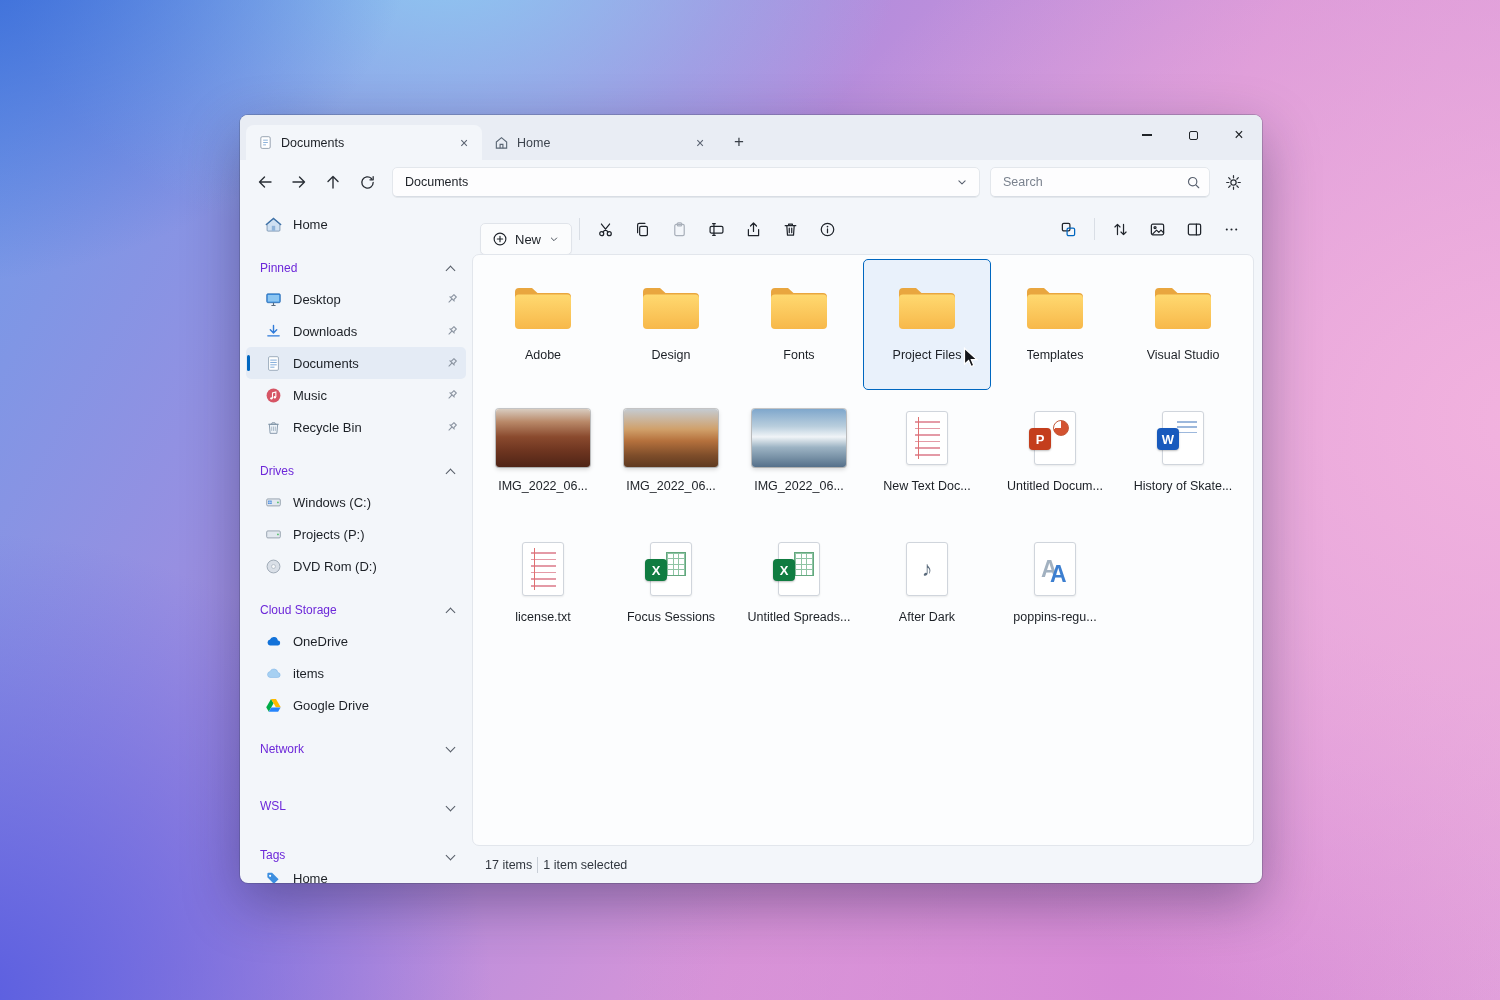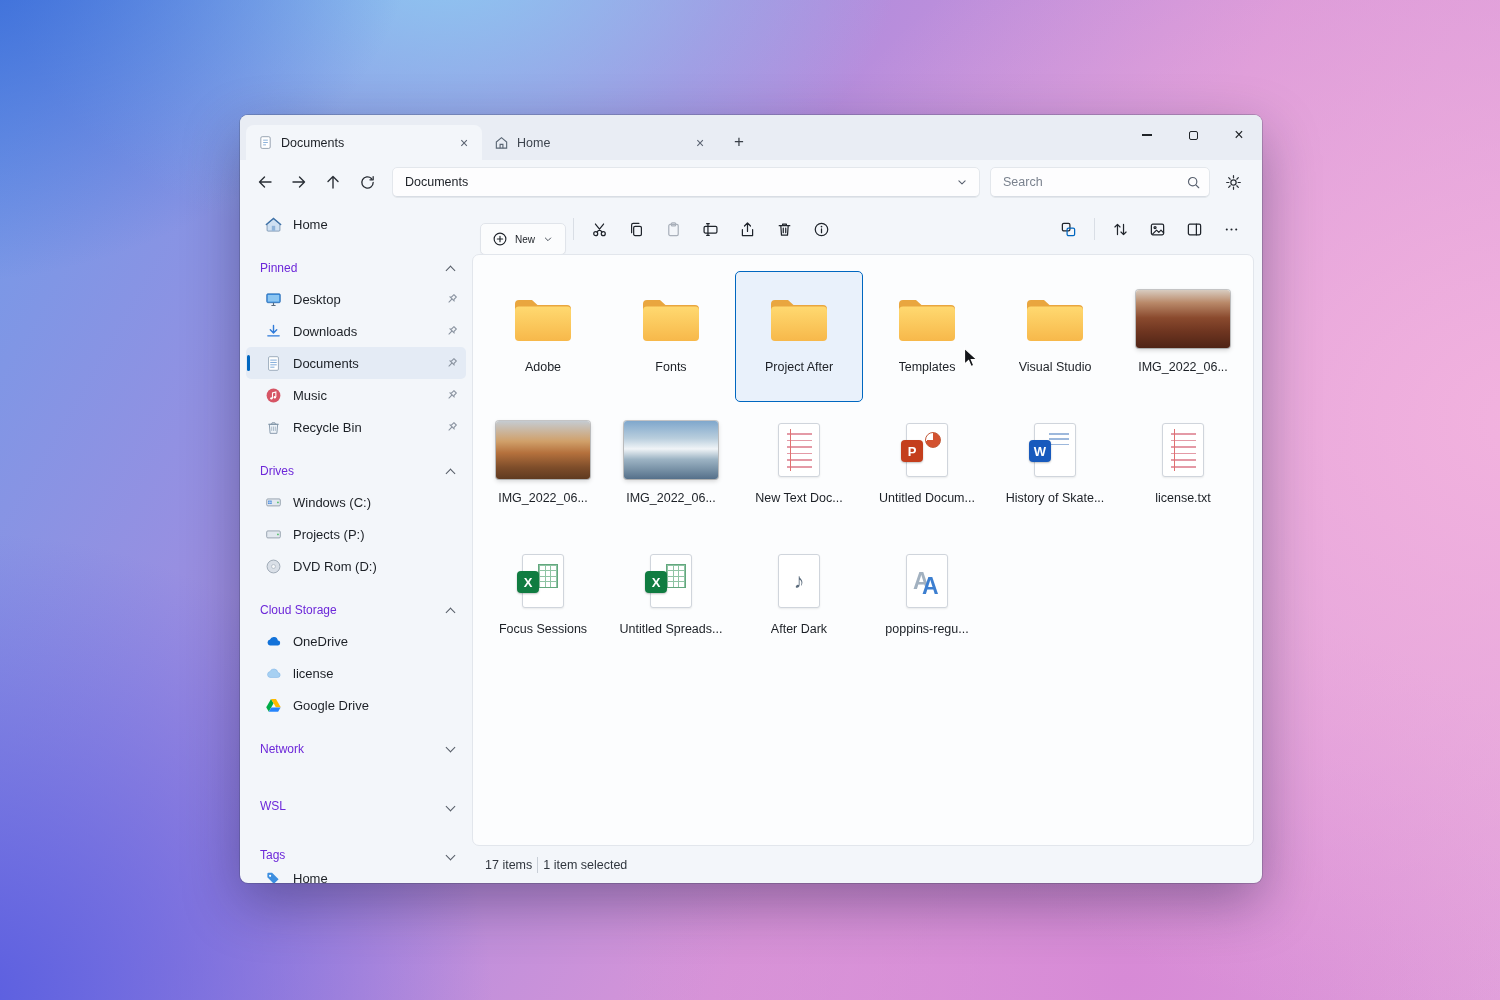--- a/index.html
+++ b/index.html
@@ -55,27 +55,27 @@
   .side-item.selected::before { content:""; position:absolute; left:1px; top:8px; bottom:8px; width:3px; border-radius:2px; background:#0067c0; }
   .side-header { height:30px; margin-top:13px; display:flex; align-items:center; padding:0 12px 0 14px; font-size:12px; color:#6d28d9; border-radius:5px; }
   .side-header.tight { margin-top:19px;align-items:flex-end; }
   .side-header .hdr-chev { margin-left:auto; display:flex; }
   .chev { display:inline-block; width:7px; height:7px; border-right:1.3px solid #555c66; border-bottom:1.3px solid #555c66; }
   .chev.up { transform:rotate(-135deg); margin-top:4px; }
   .chev.down { transform:rotate(45deg); margin-bottom:3px; }
   
   .content { flex:1; display:flex; flex-direction:column; min-width:0; padding-right:8px; }
   .commandbar { height:50px; display:flex; align-items:center; padding:0 4px 0 8px; flex:0 0 auto; }
-  .new-btn { height:32px; display:flex; align-items:center; gap:7px; padding:15px 11px; background:#fbfcfd; border:1px solid #e0e4ea; border-radius:5px; font-size:10px; color:#1c2026; box-shadow:0 1px 1px rgba(0,0,0,.04);margin-top:20px; }
+  .new-btn { height:32px; display:flex; align-items:center; gap:7px; padding:15px 11px; background:#fbfcfd; border:1px solid #e0e4ea; border-radius:5px; font-size:13px; color:#1c2026; box-shadow:0 1px 1px rgba(0,0,0,.04);margin-top:20px; }
   .cmd-btn { width:37px; height:34px; border-radius:5px; display:flex; align-items:center; justify-content:center; color:#1f242b; }
   .cmd-btn.disabled { color:#a9b0ba; }
   .cmd-div { width:1px; height:22px; background:#d9dee5; margin:0 7px; }
   .cmd-spacer { flex:1; }
   
-  .filecard { flex:1; background:#fcfdfe; border:1px solid #e2e6ec; border-radius:7px; padding:16px 6px; overflow:hidden; }
+  .filecard { flex:1; background:#fcfdfe; border:1px solid #e2e6ec; border-radius:7px; padding:4px 6px; overflow:hidden; }
   .grid { display:grid; grid-template-columns:repeat(6,1fr); }
   .cell { height:131px; border:1px solid transparent; border-radius:5px; display:flex; flex-direction:column; align-items:center; padding-top:9px; }
   .cell.selected { background:#e9f1fb; border-color:#0067c0; }
   .cell-ic { height:76px; display:flex; align-items:center; justify-content:center; position:relative; }
   .cell-label { font-size:12.5px; color:#1c2026; margin-top:3px; max-width:118px; white-space:nowrap; overflow:hidden; text-align:center; }
   
   .thumb { width:94px; height:58px; border-radius:3px; box-shadow:0 0 0 1px rgba(0,0,0,.2), 0 2px 5px rgba(0,0,0,.18); }
   .thumb.t1 { background:linear-gradient(180deg,#d8ccc0 0%,#b98969 22%,#8a4a2e 48%,#6e3520 72%,#4f2416 100%); }
   .thumb.t2 { background:linear-gradient(180deg,#c5cbd1 0%,#d0a06a 35%,#b5713d 55%,#7e4d2a 80%,#5f3a20 100%); }
   .thumb.t3 { background:linear-gradient(180deg,#7fa7cc 0%,#b9cedd 30%,#f0f4f7 48%,#9db4c4 66%,#55708a 100%); }
@@ -371,21 +371,21 @@
         </span>
         <span>OneDrive</span>
       </div>
 
       <div class="side-item">
         <span class="si-icon">
           <svg width="17" height="17" viewBox="0 0 18 18">
               <path d="M5.2 13.2h8a2.6 2.6 0 0 0 .4-5.2 4.3 4.3 0 0 0-8.3-1 3.15 3.15 0 0 0-.1 6.2z" fill="#a6d0f2" stroke="#7fb5e6" stroke-width=".6"></path>
             </svg>
         </span>
-        <span>license</span>
+        <span>items</span>
       </div>
 
       <div class="side-item">
         <span class="si-icon">
           <svg width="17" height="17" viewBox="0 0 18 18">
               <path fill="#00ac47" d="M6.4 2 1.3 10.9l2.7 4.6 5.1-8.9z"></path>
               <path fill="#ffba00" d="M11.6 2H6.4l5.1 8.9h5.2z"></path>
               <path fill="#2684fc" d="M16.5 11H6.6L4 15.5h9.9z"></path>
             </svg>
         </span>
@@ -523,39 +523,48 @@
           <div class="cell">
             <div class="cell-ic">
                 <svg width="64" height="52" viewBox="0 0 64 52">
                   <path d="M4 11a4 4 0 0 1 4-4h13l5.5 5H56a4 4 0 0 1 4 4v4H4z" fill="#e9a63f"></path>
                   <rect x="4" y="13.5" width="56" height="34.5" rx="4" fill="url(#foldg)"></rect>
                 </svg>
               </div>
             <div class="cell-label">Adobe</div>
           </div>
 
-
           <div class="cell">
             <div class="cell-ic">
                 <svg width="64" height="52" viewBox="0 0 64 52">
                   <path d="M4 11a4 4 0 0 1 4-4h13l5.5 5H56a4 4 0 0 1 4 4v4H4z" fill="#e9a63f"></path>
                   <rect x="4" y="13.5" width="56" height="34.5" rx="4" fill="url(#foldg)"></rect>
                 </svg>
               </div>
-            <div class="cell-label">Fonts</div>
-          </div>
-
-          <div class="cell selected">
+            <div class="cell-label">Design</div>
+          </div>
+
+          <div class="cell">
             <div class="cell-ic">
                 <svg width="64" height="52" viewBox="0 0 64 52">
                   <path d="M4 11a4 4 0 0 1 4-4h13l5.5 5H56a4 4 0 0 1 4 4v4H4z" fill="#e9a63f"></path>
                   <rect x="4" y="13.5" width="56" height="34.5" rx="4" fill="url(#foldg)"></rect>
                 </svg>
               </div>
-            <div class="cell-label">Project After</div>
+            <div class="cell-label">Fonts</div>
+          </div>
+
+          <div class="cell selected">
+            <div class="cell-ic">
+                <svg width="64" height="52" viewBox="0 0 64 52">
+                  <path d="M4 11a4 4 0 0 1 4-4h13l5.5 5H56a4 4 0 0 1 4 4v4H4z" fill="#e9a63f"></path>
+                  <rect x="4" y="13.5" width="56" height="34.5" rx="4" fill="url(#foldg)"></rect>
+                </svg>
+              </div>
+            <div class="cell-label">Project Files</div>
           </div>
 
           <div class="cell">
             <div class="cell-ic">
                 <svg width="64" height="52" viewBox="0 0 64 52">
                   <path d="M4 11a4 4 0 0 1 4-4h13l5.5 5H56a4 4 0 0 1 4 4v4H4z" fill="#e9a63f"></path>
                   <rect x="4" y="13.5" width="56" height="34.5" rx="4" fill="url(#foldg)"></rect>
                 </svg>
               </div>
             <div class="cell-label">Templates</div>

